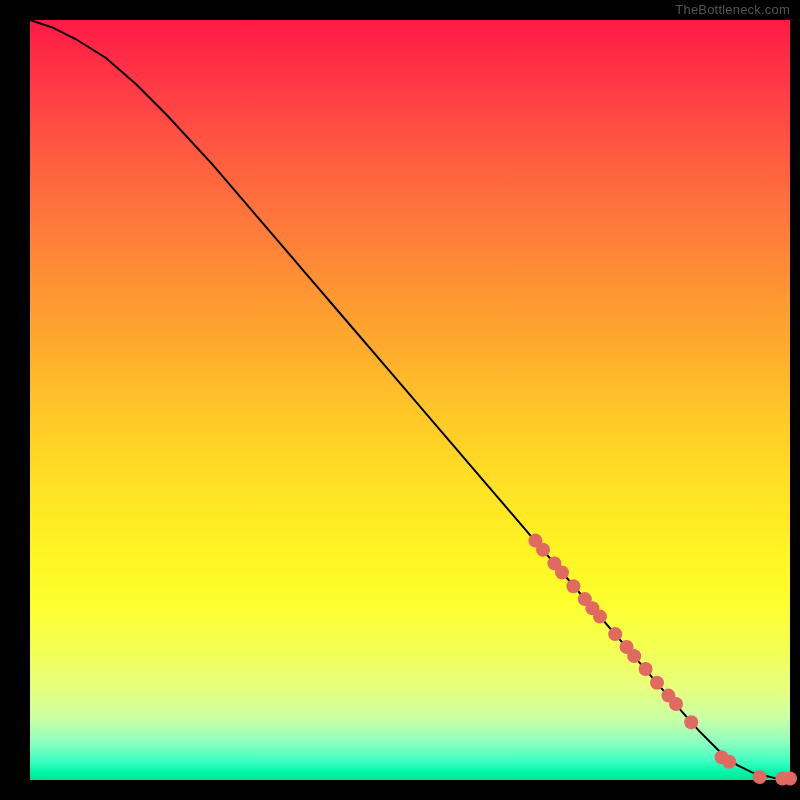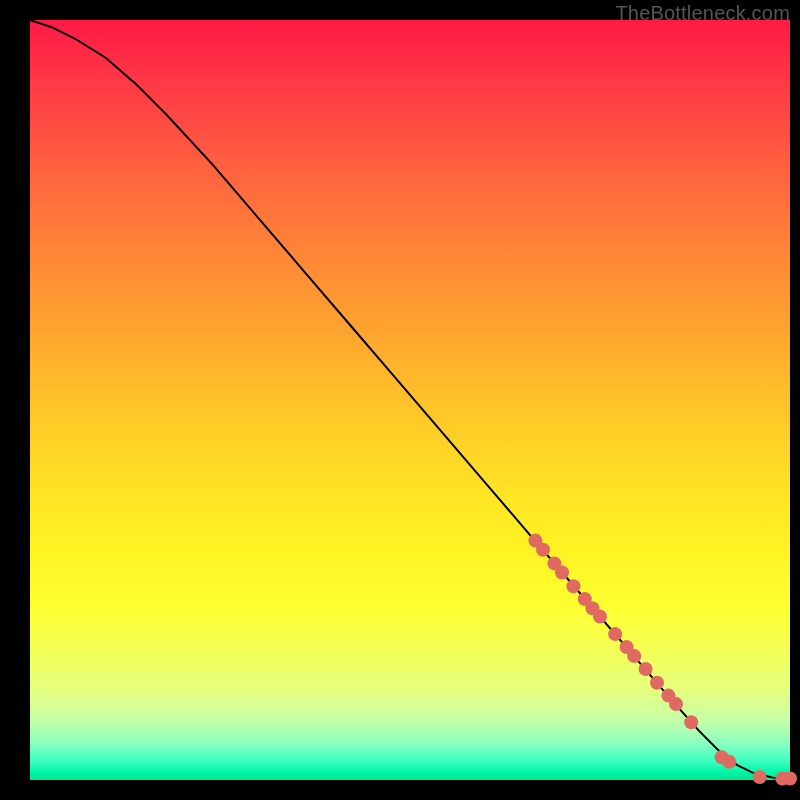--- a/index.html
+++ b/index.html
@@ -41,21 +41,21 @@
       #3effc2 97.5%,
       #00f5a8 99%,
       #00e58e 100%
     );
   }
   #watermark {
     position: absolute;
     top: 2px;
     right: 10px;
     color: #555555;
-    font-size: 20px;
+    font-size: 13px;
     font-weight: 500;
     letter-spacing: 0.2px;
   }
   svg#overlay {
     position: absolute;
     left: 0;
     top: 0;
     width: 800px;
     height: 800px;
     overflow: visible;

